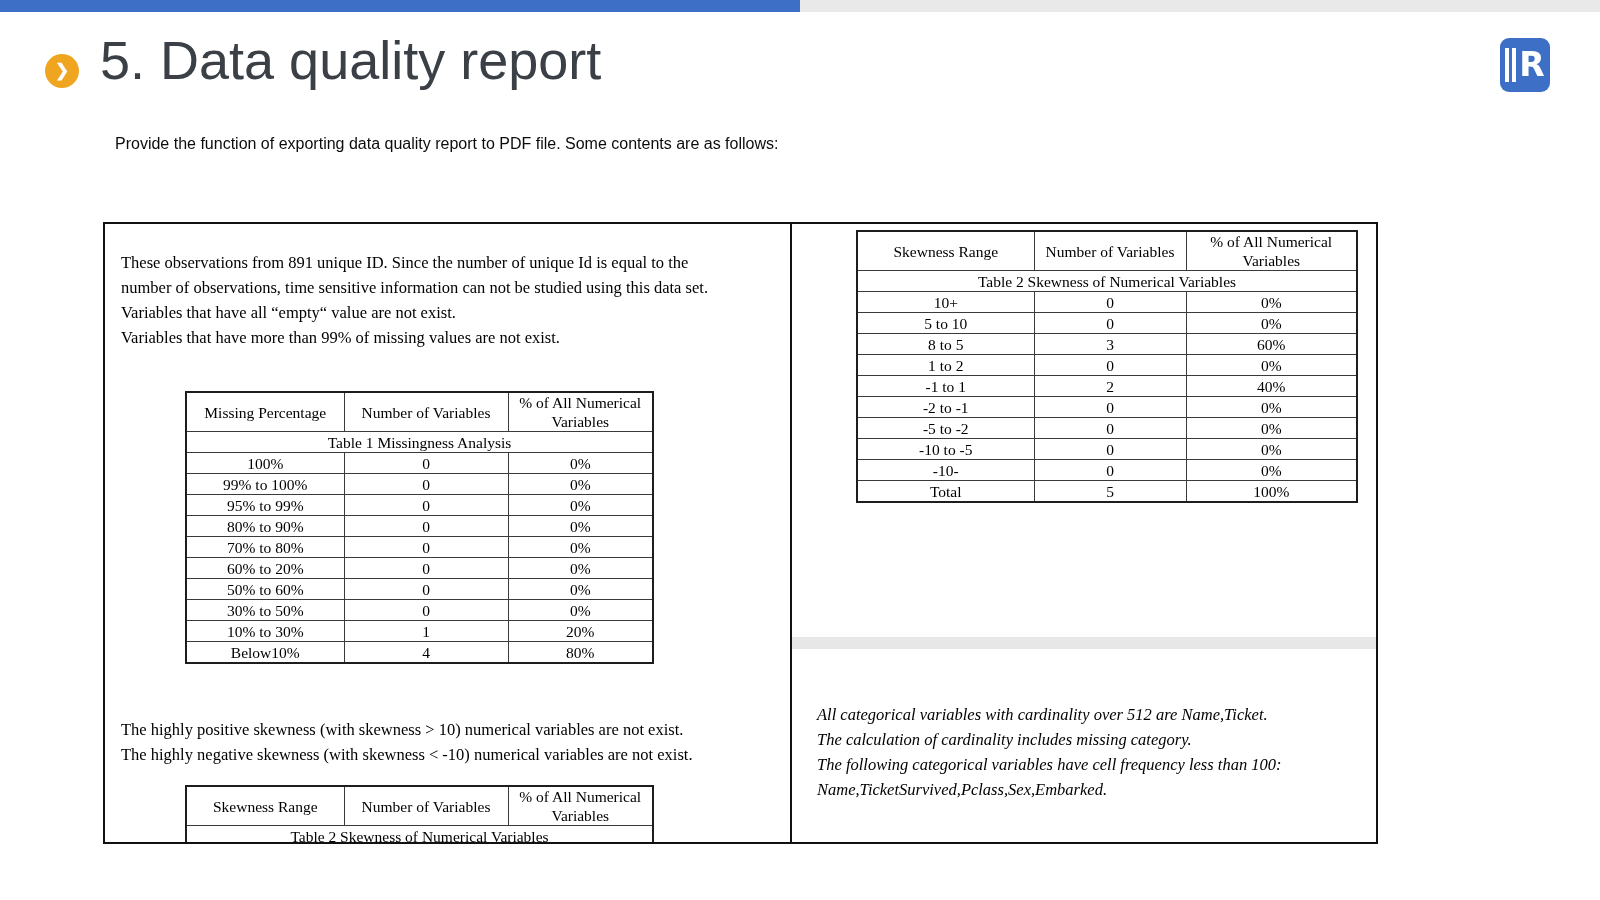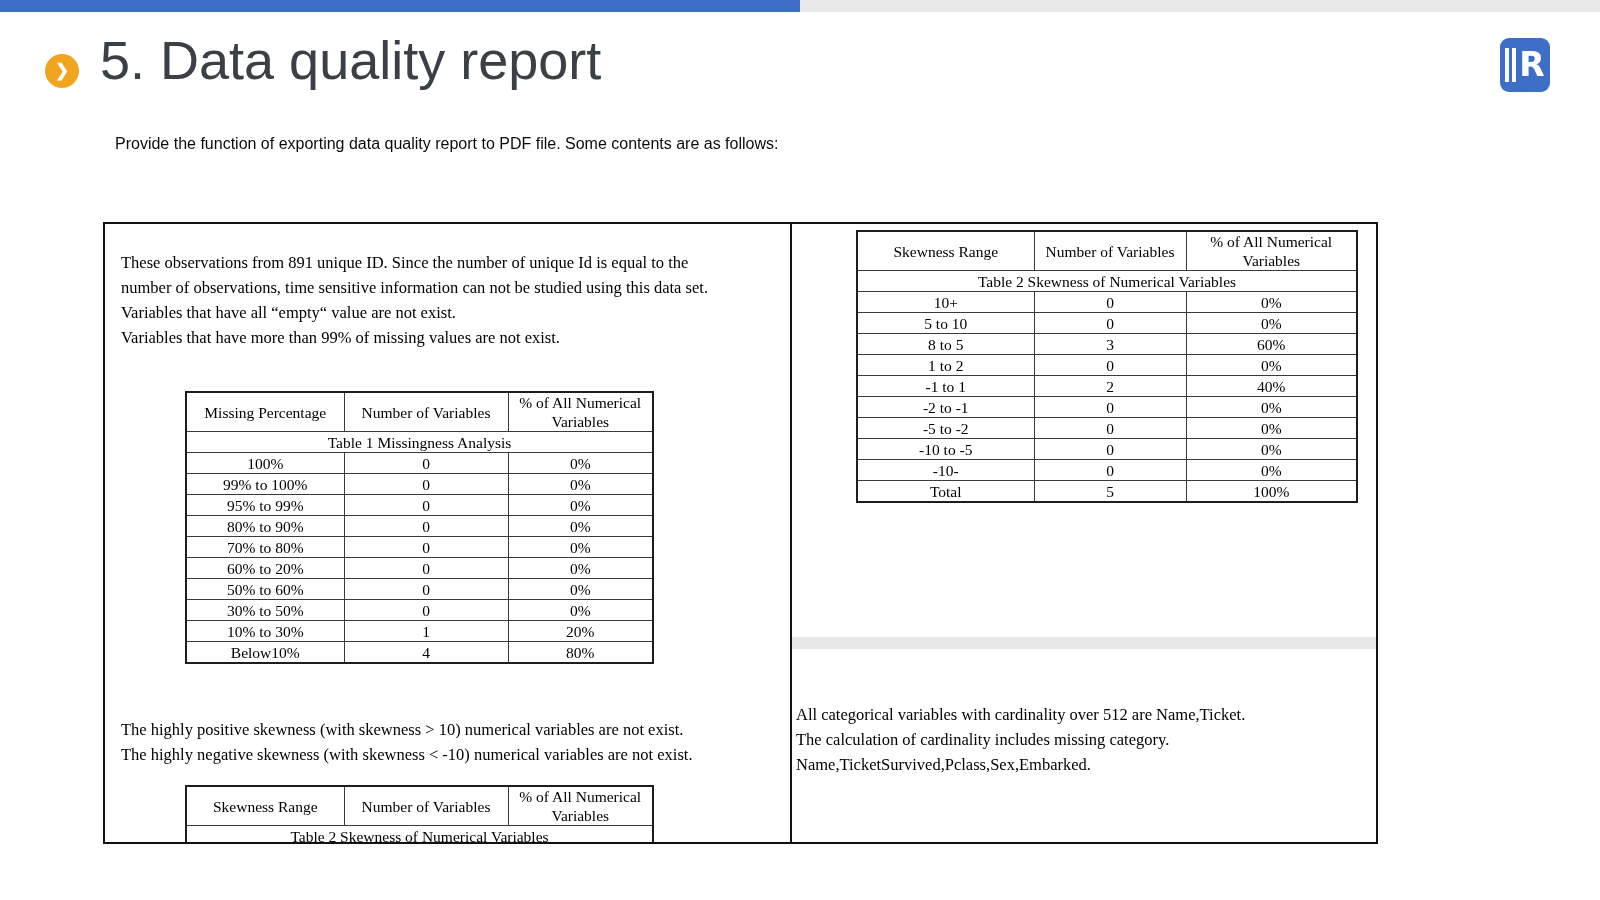--- a/index.html
+++ b/index.html
@@ -246,18 +246,19 @@
         <tr>
           <td>Total</td>
           <td>5</td>
           <td>100%</td>
         </tr>
       </tbody>
   </table>
 
   <div class="page-gap-bar"></div>
 
-  <div class="doc-text" style="left:4px; top:478px;">
+  <div class="doc-text" style="left:25px; top:478px;font-style:italic;">
       <div class="line">All categorical variables with cardinality over 512 are Name,Ticket.</div>
       <div class="line">The calculation of cardinality includes missing category.</div>
+      <div class="line">The following categorical variables have cell frequency less than 100:</div>
       <div class="line">Name,TicketSurvived,Pclass,Sex,Embarked.</div>
     </div>
 </div>
 
 </body></html>

